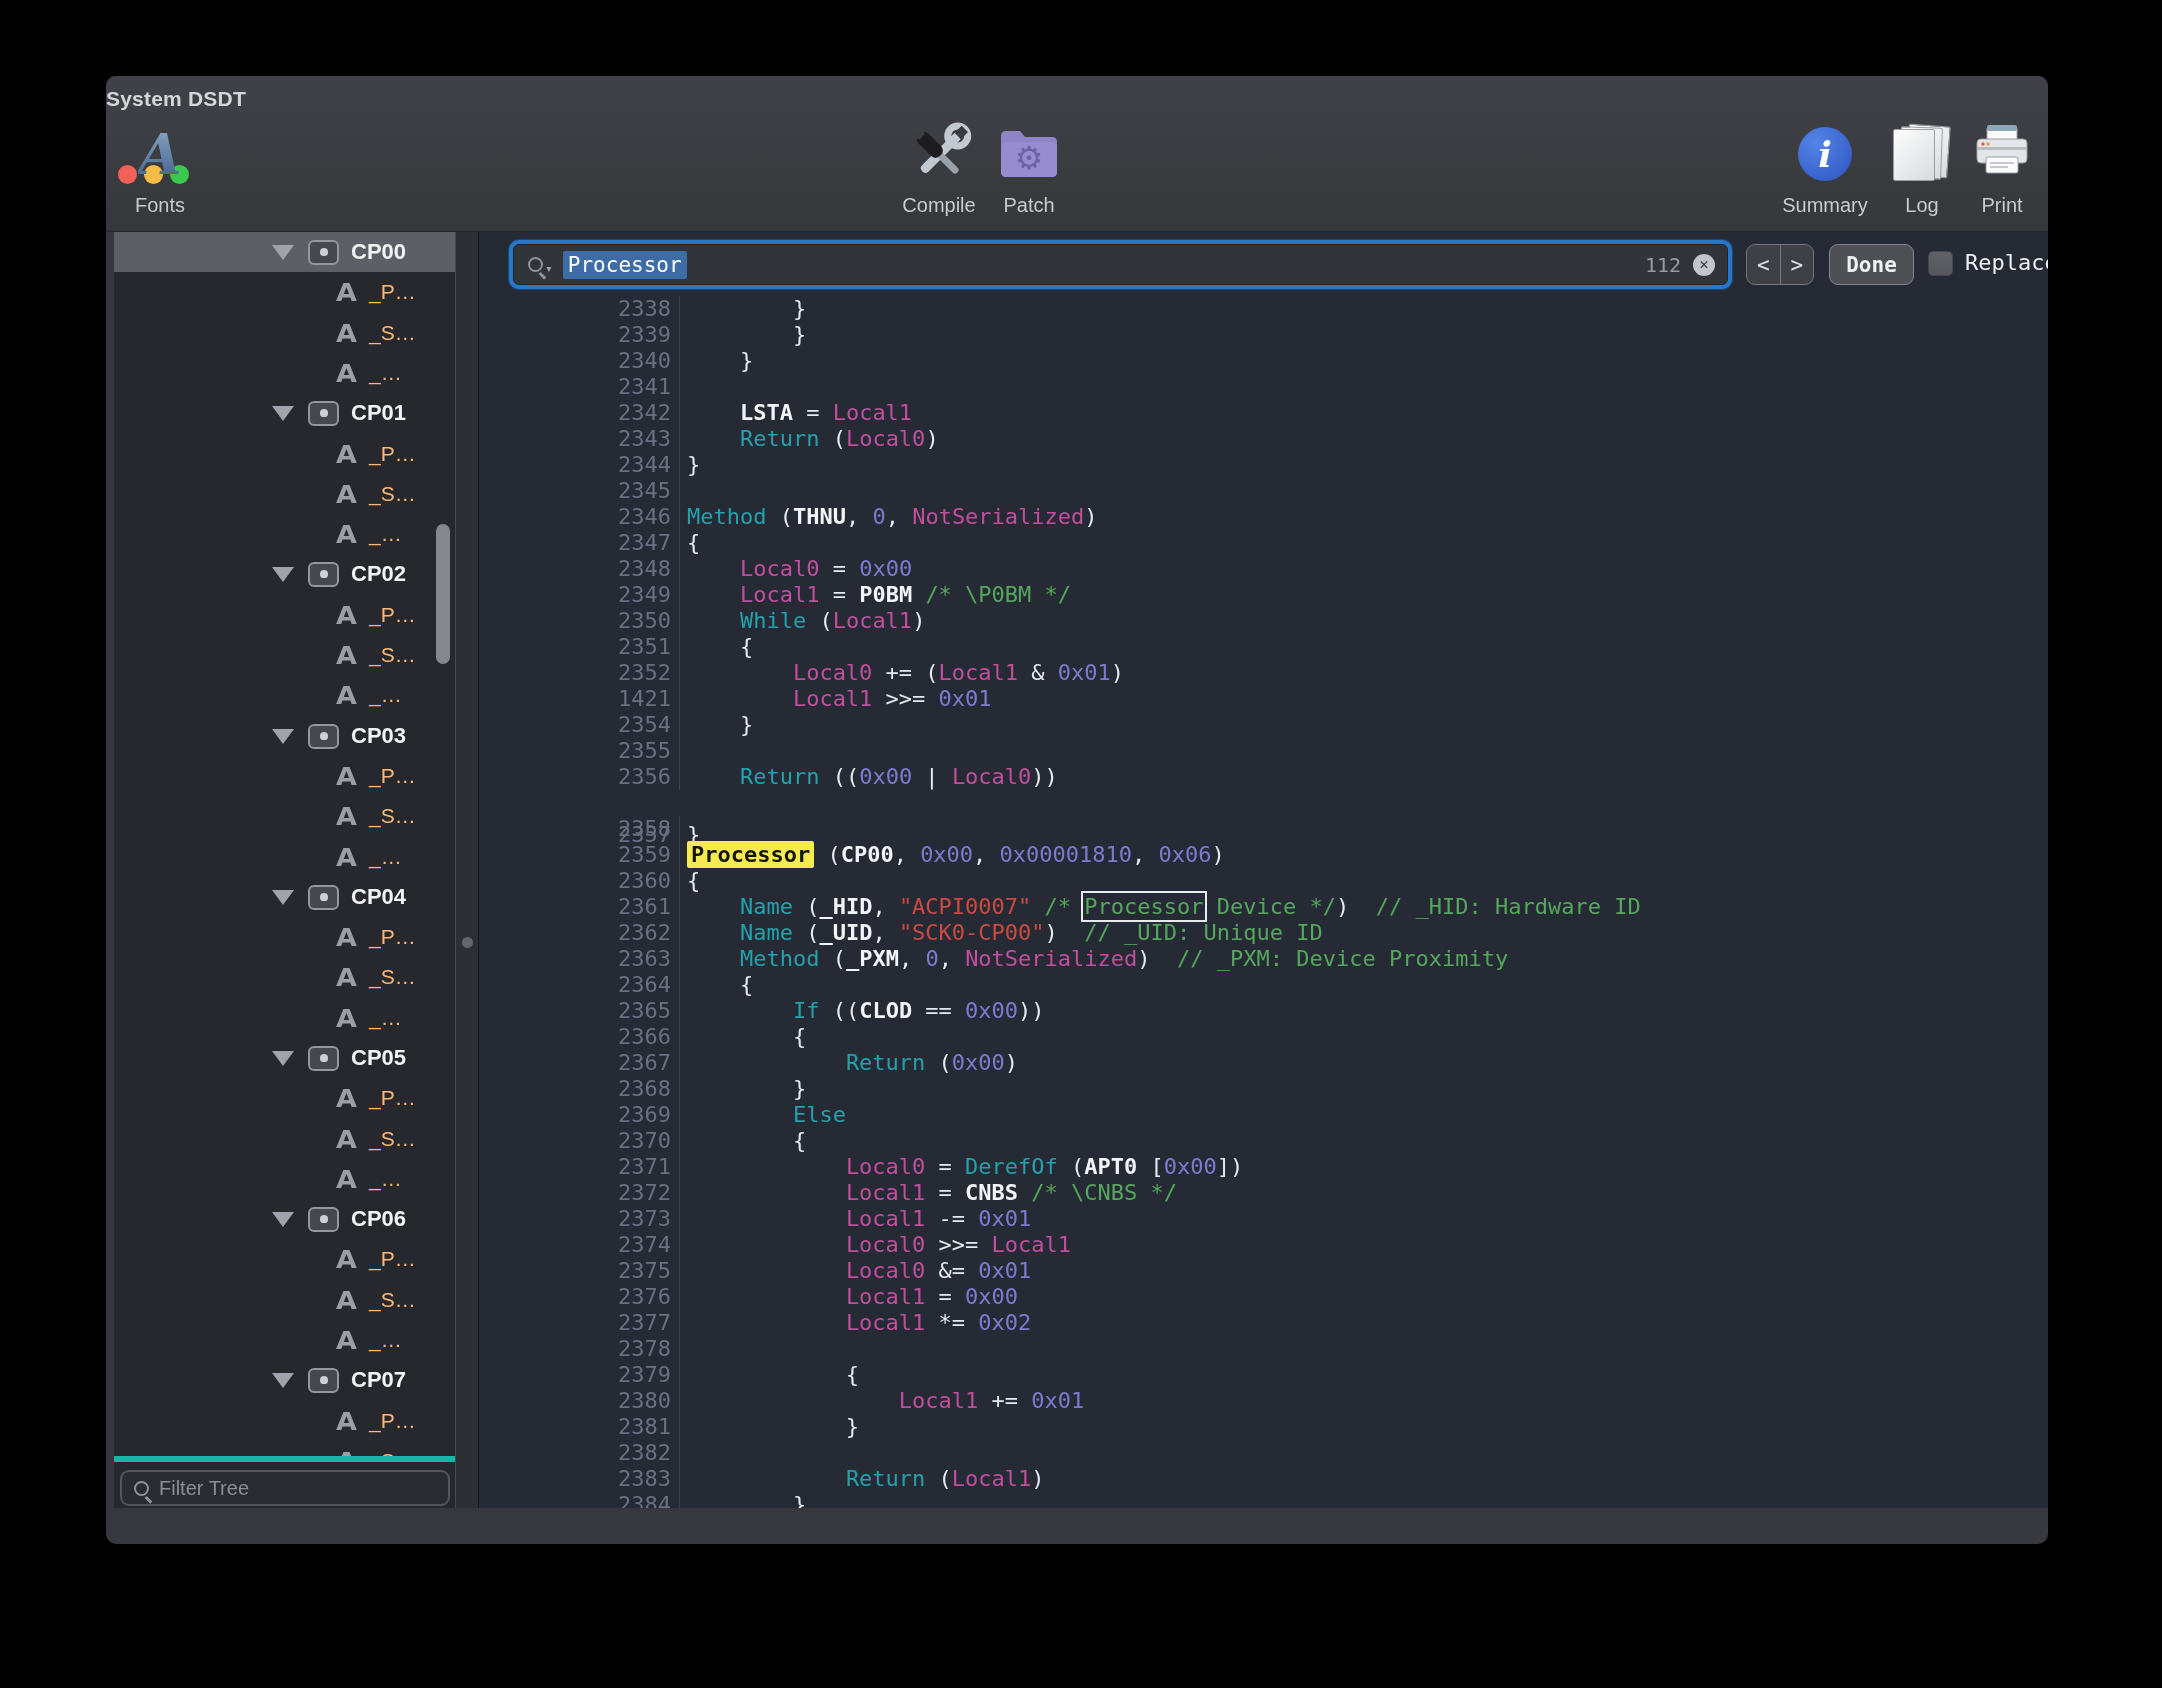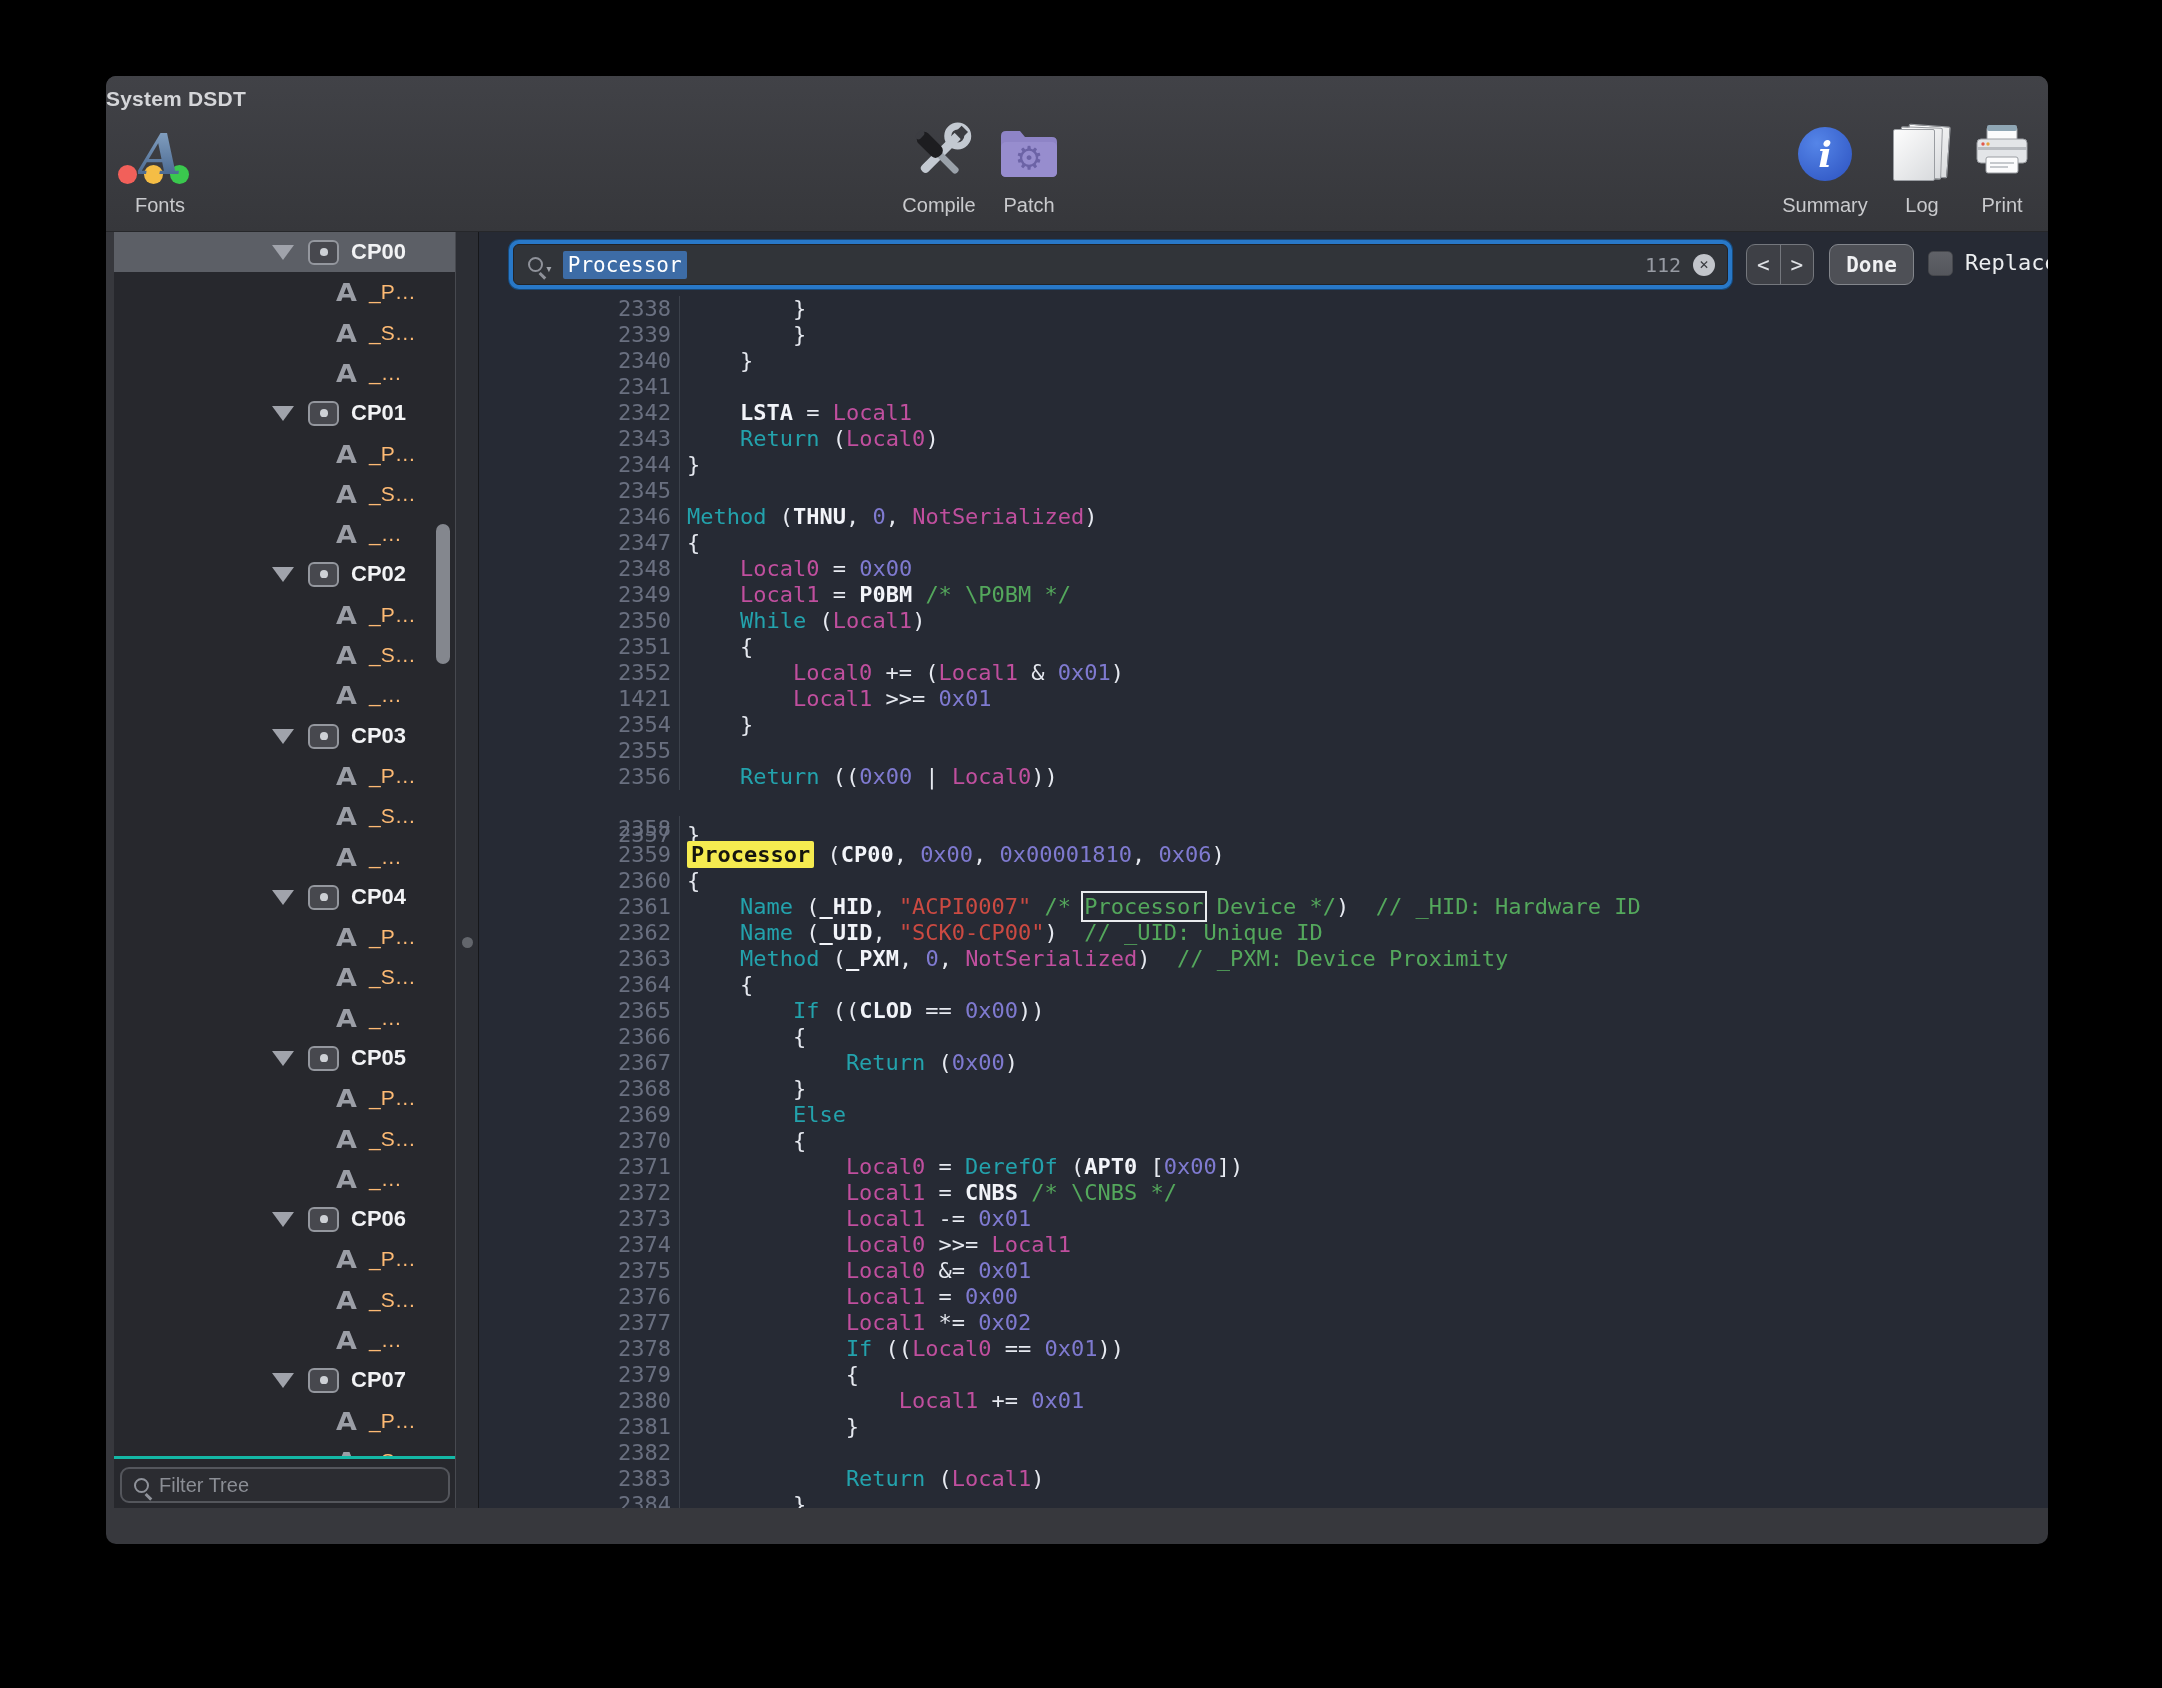--- a/index.html
+++ b/index.html
@@ -76,21 +76,21 @@
     color:#9b9ea6; line-height:1; transform:scaleY(.92);
   }
   .tree-label-parent { font-size:22px; font-weight:600; color:#f2f3f5; min-width:76px; }
   .tree-label-child  { font-size:21px; color:#fdba74; min-width:58px; }
   #sidebar-scrollbar {
     position:absolute; left:322px; top:292px; width:14px; height:140px;
     border-radius:7px; background:#84878e;
   }
   #filter-wrap {
     position:absolute; left:0; top:1224px; width:100%; height:52px;
-    border-top:3px solid #14b8a6; background:#27282d;
+    border-top:6px solid #14b8a6; background:#27282d;
   }
   #filter-input {
     position:absolute; left:6px; top:8px; width:330px; height:36px;
     border:2px solid #54565c; border-radius:9px; background:#2b2c31;
     display:flex; align-items:center; padding-left:12px; gap:10px;
   }
   .mag { position:relative; width:15px; height:15px; border:2.5px solid #8f929a; border-radius:50%; flex:none; }
   .mag::after { content:""; position:absolute; left:11px; top:13px; width:2.5px; height:8px; background:#8f929a; transform:rotate(-45deg); }
   #filter-placeholder { font-size:20px; color:#8b8e95; }
   #splitter { position:absolute; left:349px; top:0; width:24px; height:1276px; background:#2c2e34; border-left:1px solid #47494f; border-right:1px solid #16171a; }
@@ -444,21 +444,21 @@
             <div class="code-line" style="top: 844px;"><span class="lnum">2368</span><span class="lsep"></span><span class="lcode"><span class="tok-p">                        }</span></span></div>
             <div class="code-line" style="top: 870px;"><span class="lnum">2369</span><span class="lsep"></span><span class="lcode"><span class="tok-p">                        </span><span class="tok-k">Else</span></span></div>
             <div class="code-line" style="top: 896px;"><span class="lnum">2370</span><span class="lsep"></span><span class="lcode"><span class="tok-p">                        {</span></span></div>
             <div class="code-line" style="top: 922px;"><span class="lnum">2371</span><span class="lsep"></span><span class="lcode"><span class="tok-p">                            </span><span class="tok-m">Local0</span><span class="tok-p"> = </span><span class="tok-k">DerefOf</span><span class="tok-p"> (</span><span class="tok-b">APT0</span><span class="tok-p"> [</span><span class="tok-n">0x00</span><span class="tok-p">])</span></span></div>
             <div class="code-line" style="top: 948px;"><span class="lnum">2372</span><span class="lsep"></span><span class="lcode"><span class="tok-p">                            </span><span class="tok-m">Local1</span><span class="tok-p"> = </span><span class="tok-b">CNBS</span><span class="tok-p"> </span><span class="tok-c">/* \CNBS */</span></span></div>
             <div class="code-line" style="top: 974px;"><span class="lnum">2373</span><span class="lsep"></span><span class="lcode"><span class="tok-p">                            </span><span class="tok-m">Local1</span><span class="tok-p"> -= </span><span class="tok-n">0x01</span></span></div>
             <div class="code-line" style="top: 1000px;"><span class="lnum">2374</span><span class="lsep"></span><span class="lcode"><span class="tok-p">                            </span><span class="tok-m">Local0</span><span class="tok-p"> &gt;&gt;= </span><span class="tok-m">Local1</span></span></div>
             <div class="code-line" style="top: 1026px;"><span class="lnum">2375</span><span class="lsep"></span><span class="lcode"><span class="tok-p">                            </span><span class="tok-m">Local0</span><span class="tok-p"> &amp;= </span><span class="tok-n">0x01</span></span></div>
             <div class="code-line" style="top: 1052px;"><span class="lnum">2376</span><span class="lsep"></span><span class="lcode"><span class="tok-p">                            </span><span class="tok-m">Local1</span><span class="tok-p"> = </span><span class="tok-n">0x00</span></span></div>
             <div class="code-line" style="top: 1078px;"><span class="lnum">2377</span><span class="lsep"></span><span class="lcode"><span class="tok-p">                            </span><span class="tok-m">Local1</span><span class="tok-p"> *= </span><span class="tok-n">0x02</span></span></div>
-            <div class="code-line" style="top: 1104px;"><span class="lnum">2378</span><span class="lsep"></span><span class="lcode"><span class="tok-p">                            </span><span class="tok-k">If</span><span class="tok-p"> ((</span><span class="tok-m">Local0</span><span class="tok-p"> == </span><span class="tok-n">0x01</span><span class="tok-p">))</span></span></div>
+            <div class="code-line" style="top: 1104px;"><span class="lnum">2378</span><span class="lsep"></span></div>
             <div class="code-line" style="top: 1130px;"><span class="lnum">2379</span><span class="lsep"></span><span class="lcode"><span class="tok-p">                            {</span></span></div>
             <div class="code-line" style="top: 1156px;"><span class="lnum">2380</span><span class="lsep"></span><span class="lcode"><span class="tok-p">                                </span><span class="tok-m">Local1</span><span class="tok-p"> += </span><span class="tok-n">0x01</span></span></div>
             <div class="code-line" style="top: 1182px;"><span class="lnum">2381</span><span class="lsep"></span><span class="lcode"><span class="tok-p">                            }</span></span></div>
             <div class="code-line" style="top: 1208px;"><span class="lnum">2382</span><span class="lsep"></span><span class="lcode"></span></div>
             <div class="code-line" style="top: 1234px;"><span class="lnum">2383</span><span class="lsep"></span><span class="lcode"><span class="tok-p">                            </span><span class="tok-k">Return</span><span class="tok-p"> (</span><span class="tok-m">Local1</span><span class="tok-p">)</span></span></div>
             <div class="code-line" style="top: 1260px;"><span class="lnum">2384</span><span class="lsep"></span><span class="lcode"><span class="tok-p">                        }</span></span></div>
           </div>
 
         <div id="find-ring">
           <div id="find-field">

